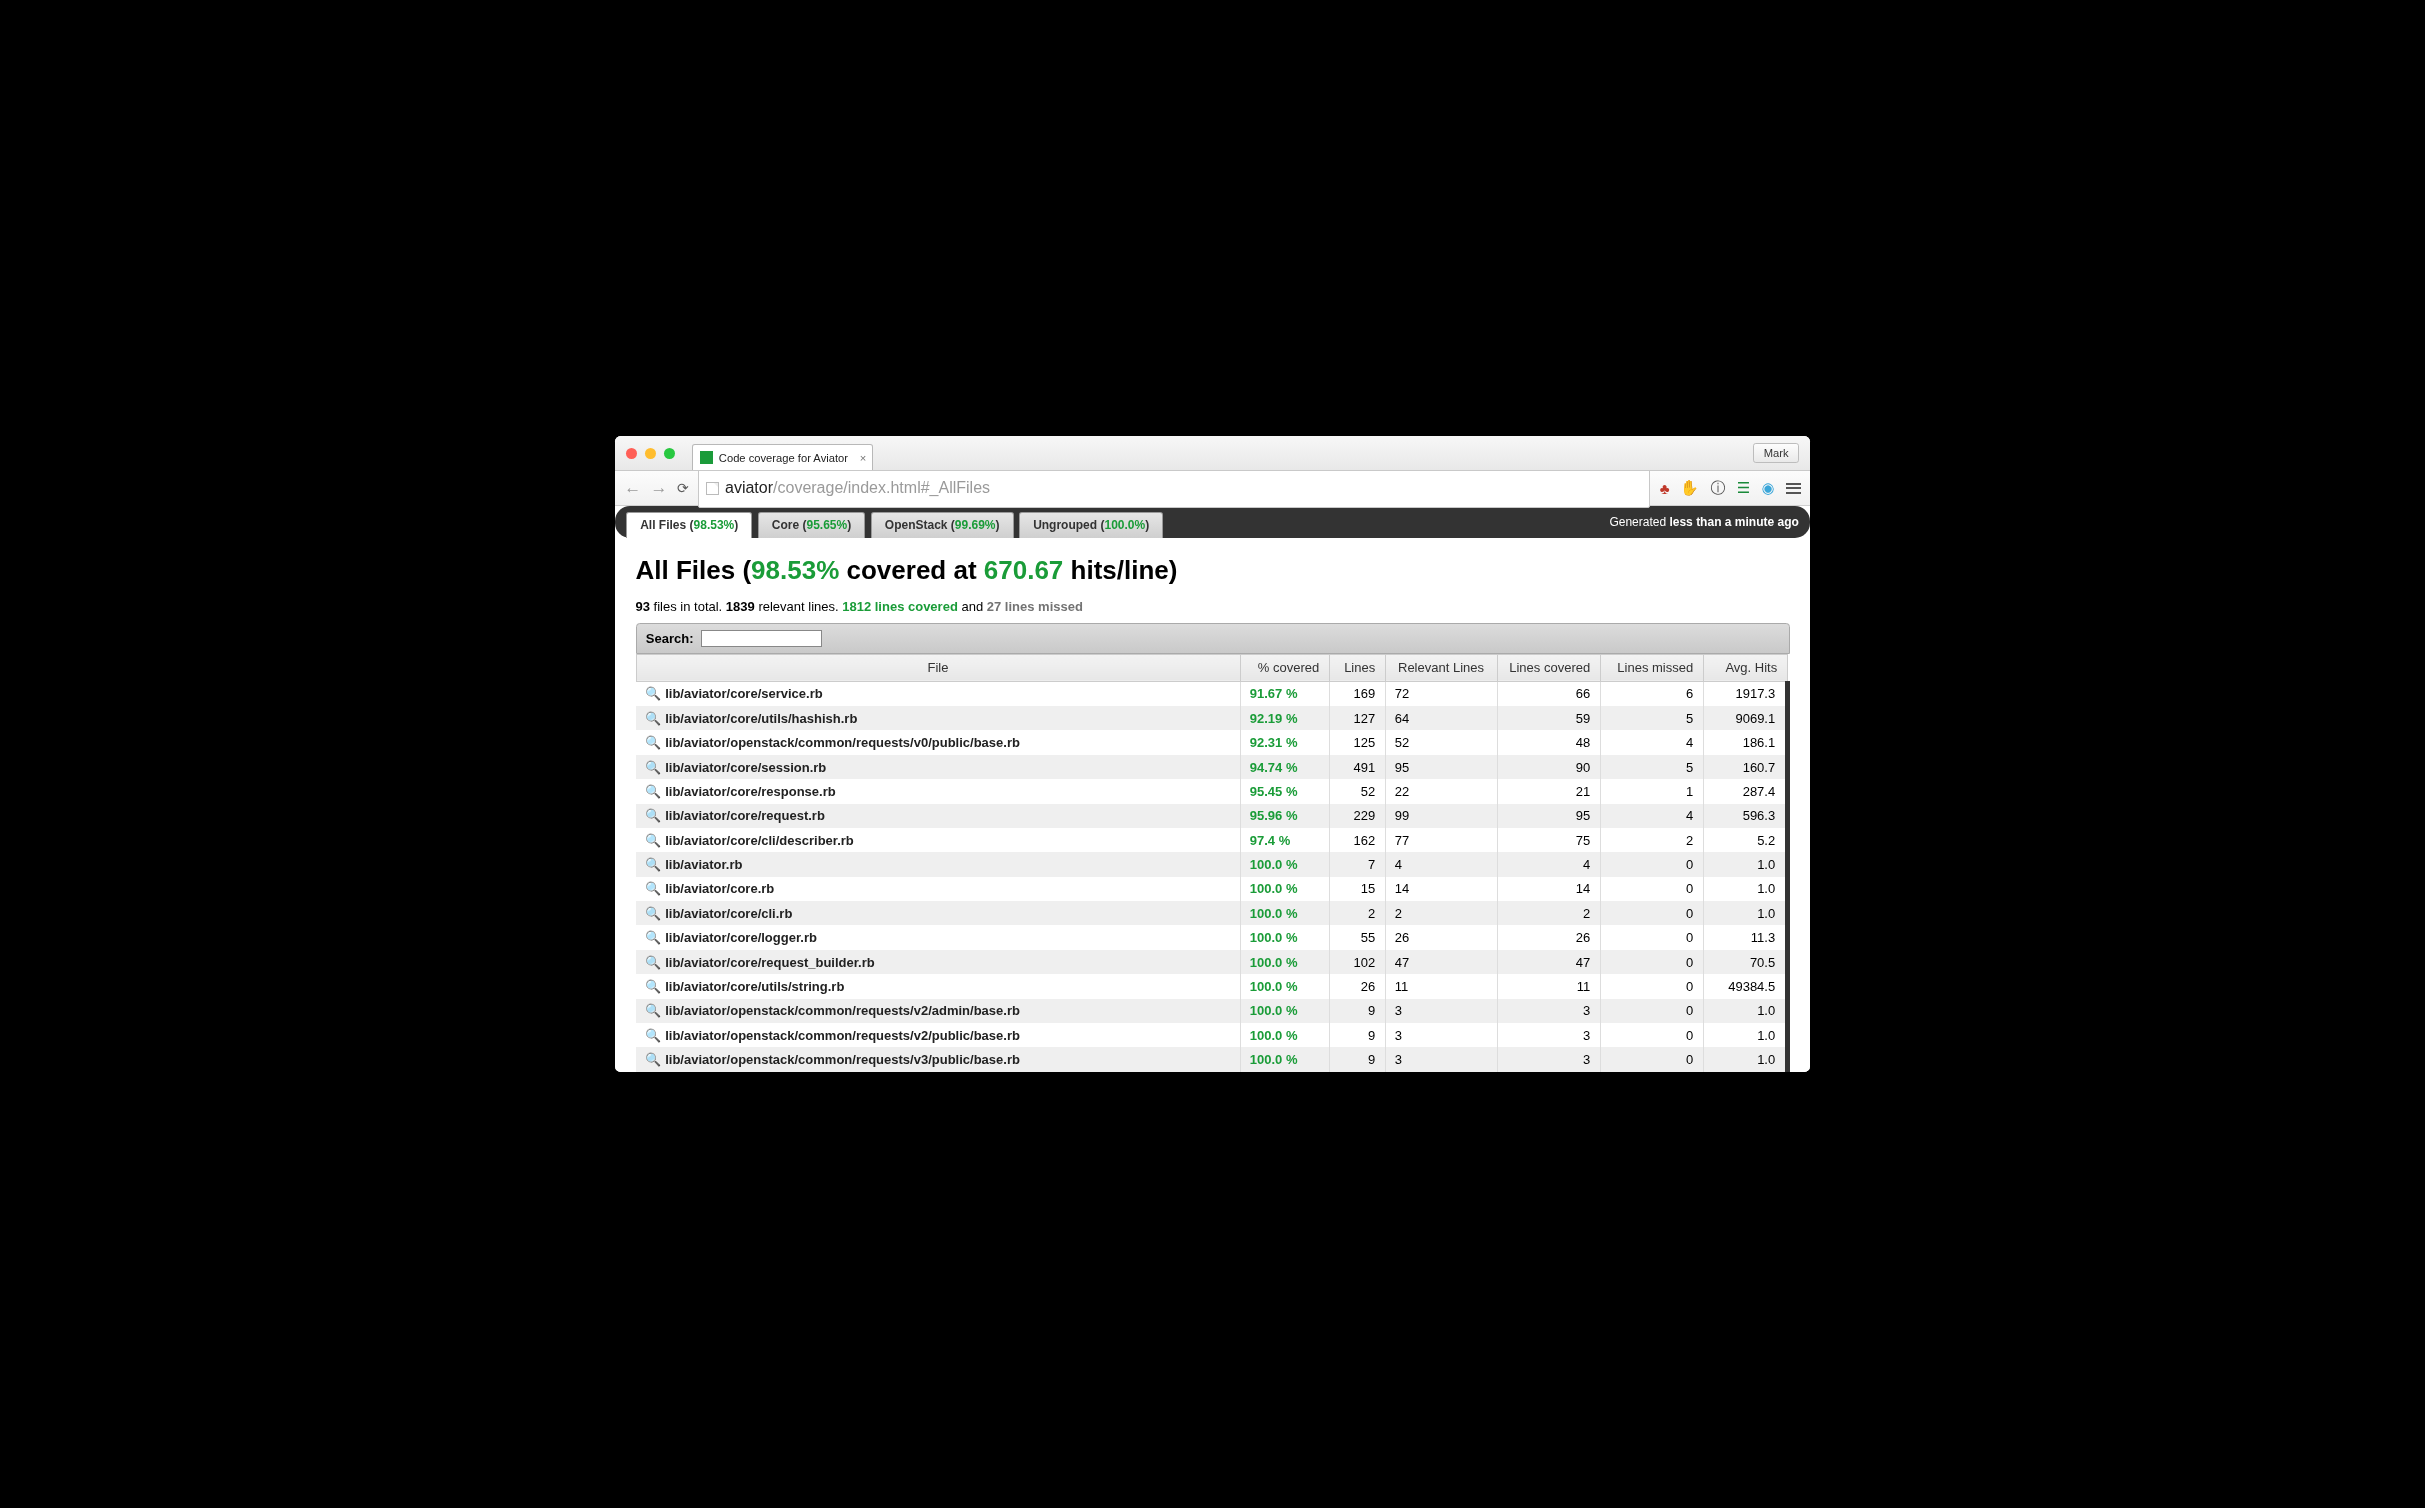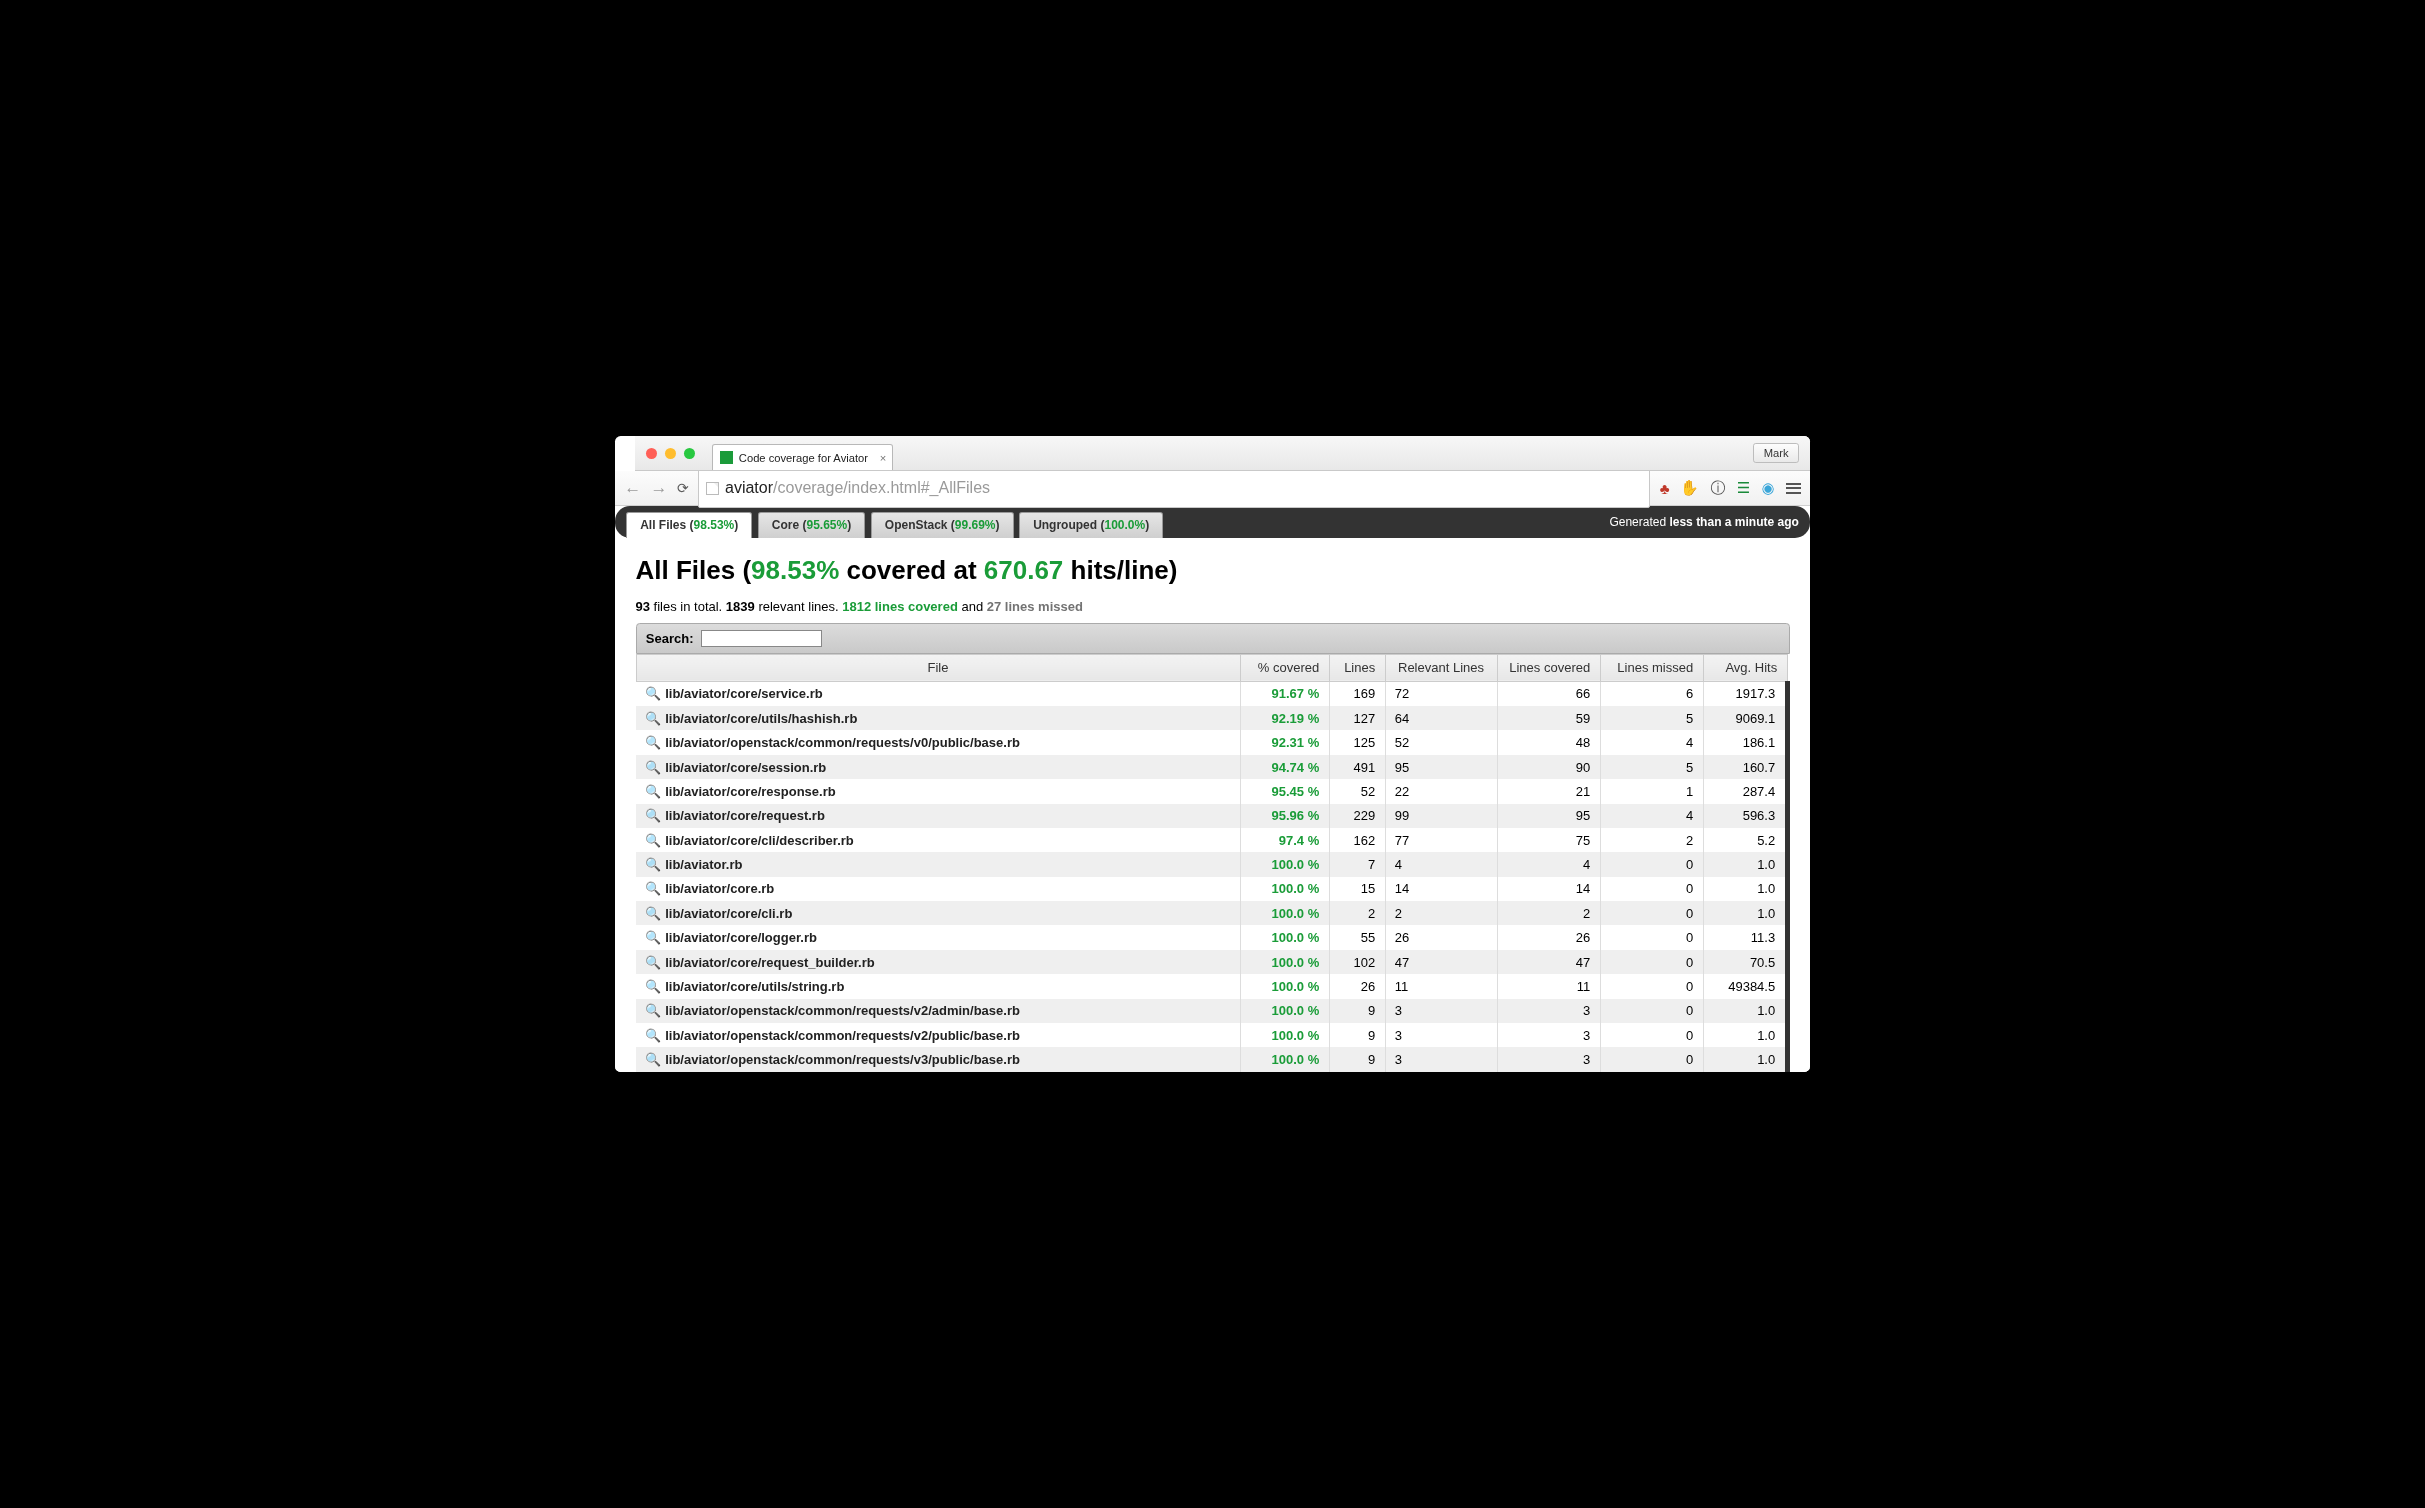--- a/index.html
+++ b/index.html
@@ -1,19 +1,19 @@
 <!DOCTYPE html>
 <html style="font-size:15px"><head>
 <meta charset="utf-8">
 <style>
   * { margin: 0; padding: 0; box-sizing: border-box; }
   body { background: #000; font-family: "Lucida Grande", "Segoe UI", Arial, sans-serif; display: flex; align-items: center; justify-content: center; min-height: 100vh; padding: 37px; }
   .window { width: 1195px; background: #fff; border-radius: 5.6px; overflow: hidden; box-shadow: 0 18.7px 56px rgba(0,0,0,0.5); }
   
-  .titlebar { background: linear-gradient(#f7f7f7, #e8e8e8); height: 35px; display: flex; align-items: center; padding: 0 11.2px; border-bottom: 0.9px solid #c9c9c9; position: relative; margin-left: 20px; }
+  .titlebar { background: linear-gradient(#f7f7f7, #e8e8e8); height: 35px; display: flex; align-items: center; padding: 0 11.2px; border-bottom: 0.9px solid #c9c9c9; position: relative; }
   .traffic { display: flex; gap: 7.5px; }
   .dot { width: 11.2px; height: 11.2px; border-radius: 50%; }
   .dot.red { background: #ff5f57; }
   .dot.yellow { background: #ffbd2e; }
   .dot.green { background: #28c840; }
   .tab { margin-left: 17px; height: 26px; background: #fff; border: 0.9px solid #b8b8b8; border-bottom: none; border-radius: 2.8px 2.8px 0 0; display: flex; align-items: center; gap: 5.6px; padding: 0 24px 0 7.5px; font-size: 11.2px; color: #222; align-self: flex-end; position: relative; }
   .favicon { width: 13px; height: 13px; background: #1b9b3a; }
   .tab-close { position: absolute; right: 5.6px; font-size: 11.2px; color: #777; }
   .user-btn { margin-left: auto; background: linear-gradient(#fdfdfd,#e9e9e9); border: 0.9px solid #bdbdbd; border-radius: 2.8px; padding: 2.8px 9.3px; font-size: 11.2px; color: #333; }
   
@@ -46,21 +46,21 @@
   .searchbar input { width: 121px; height: 17px; border: 0.9px solid #888; background:#fff; }
   table { width: 100%; border-collapse: collapse; font-size: 13px; }
   thead th { background: linear-gradient(#f3f3f3,#e7e7e7); border: 0.9px solid #ccc; padding: 5.6px 9.3px; text-align: center; font-weight: normal; color: #333; cursor: pointer; }
   thead th.r { text-align: right; }
   tbody tr:nth-child(odd) { background: #fff; }
   tbody tr:nth-child(even) { background: #efefef; }
   tbody td { padding: 4.7px 9.3px; border-right: 0.9px solid #ddd; }
   tbody tr { border-right: 5.6px solid #333; }
   td.file { font-weight: bold; color: #222; }
   td.file .mag { color: #888; margin-right: 3.7px; }
-  td.pct { font-weight: bold; color: #1a9c38; text-align: right; }
+  td.pct { font-weight: bold; color: #1a9c38; }
   td.num { text-align: left; padding-left: 9.3px; }
   td.numr { text-align: right; }
   .col-pct { width: 89px; }
   .col-lines { width: 56px; }
   .col-rel { width: 112px; }
   .col-cov { width: 103px; }
   .col-miss { width: 103px; }
   .col-avg { width: 84px; }
 </style>
 </head>

